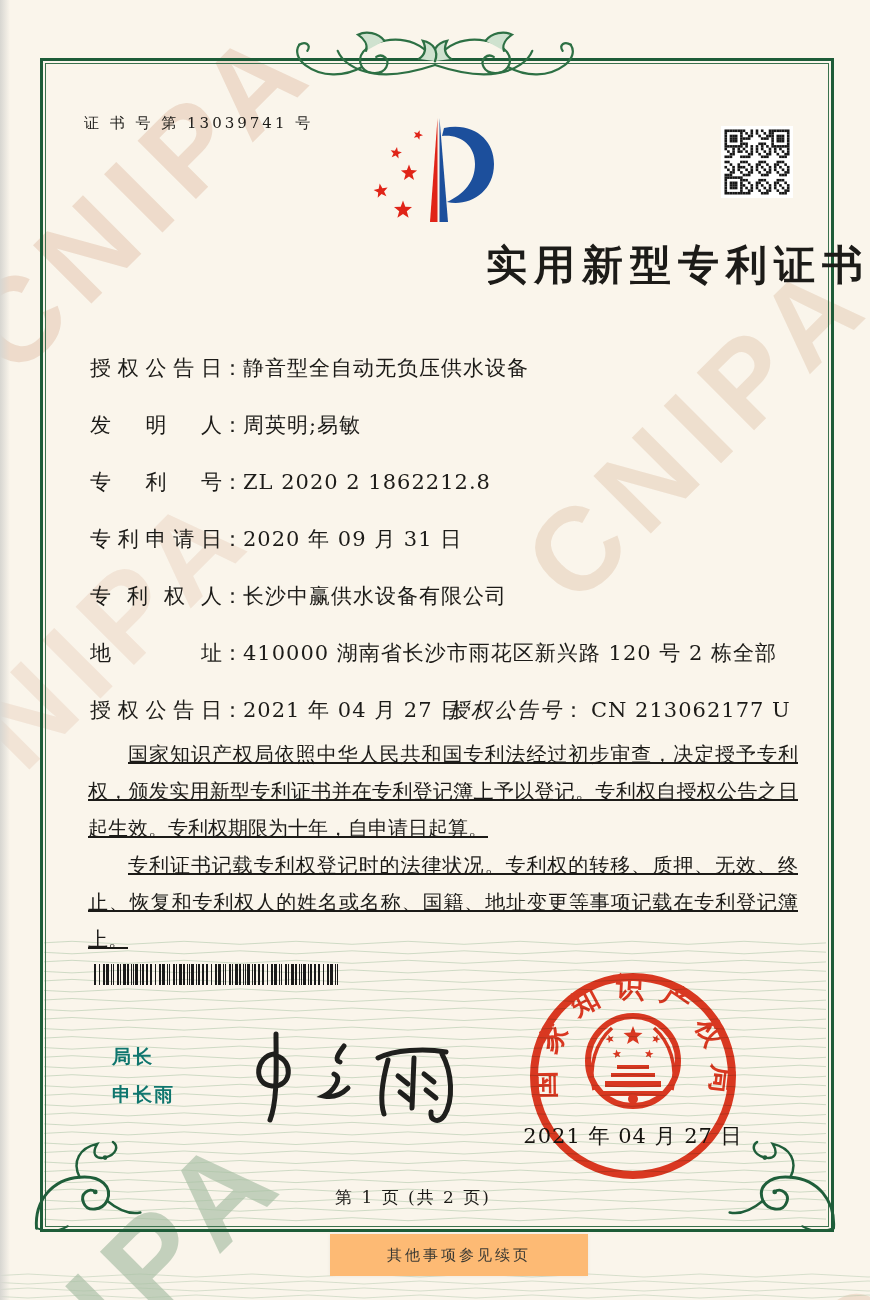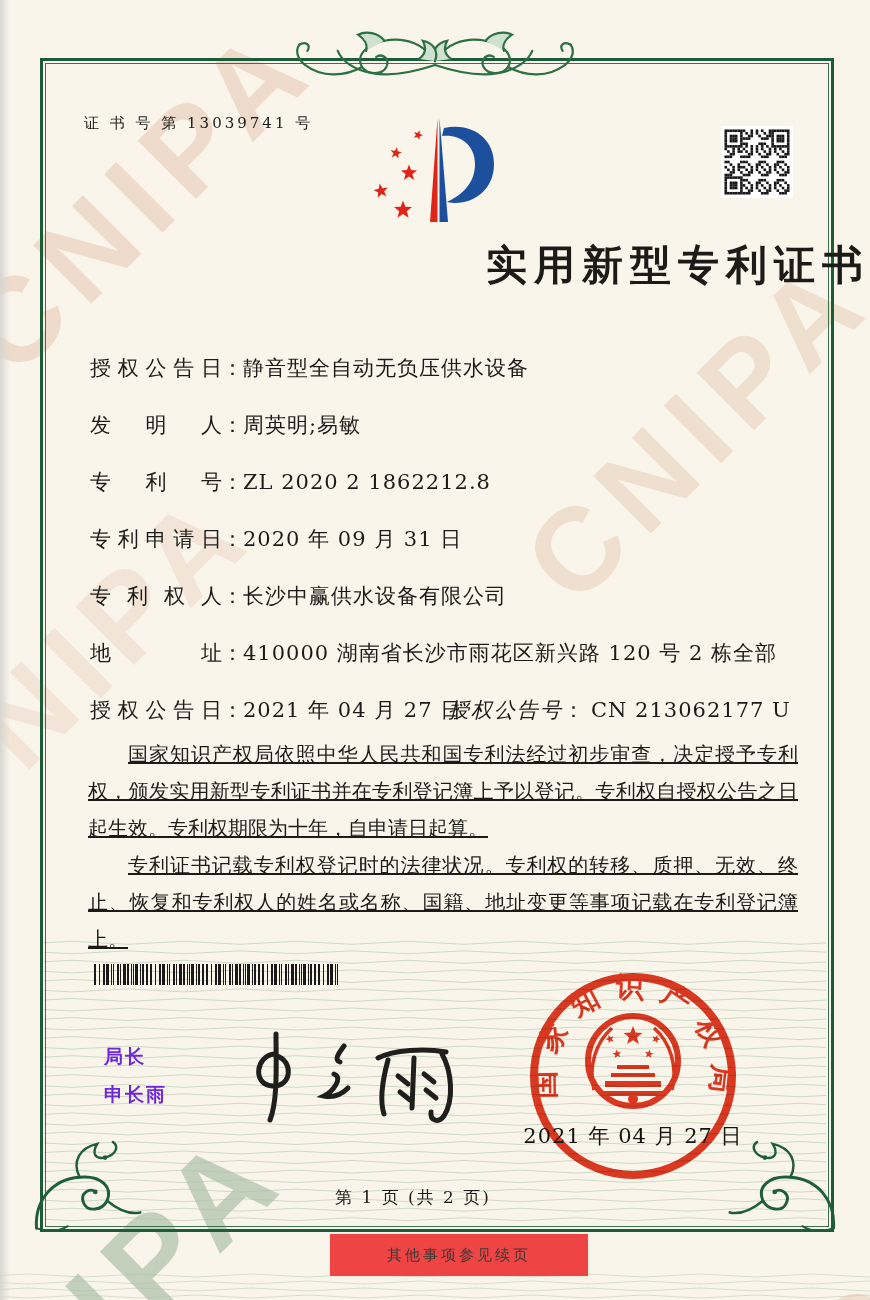--- a/index.html
+++ b/index.html
@@ -47,31 +47,31 @@
   .grant2{position:absolute;left:358px;top:0;}
   .grant2 .glabel{letter-spacing:2px;font-style:italic;}
   .grant2 .fvalue{margin-left:7px;}
 
   .paras{position:absolute;left:88px;top:736px;width:710px;font-size:20px;line-height:37px;
          text-align:justify;z-index:2;text-decoration:underline;}
   .paras p{margin:0;text-indent:2em;}
 
   
   .barcode{position:absolute;left:94px;top:964px;z-index:2;}
-  .official{position:absolute;left:104px;z-index:2;font-family:"Liberation Sans","DejaVu Sans",sans-serif;
-            font-weight:600;font-size:19px;color:#6d28d9;letter-spacing:2px;}
+  .official{position:absolute;left:112px;z-index:2;font-family:"Liberation Sans","DejaVu Sans",sans-serif;
+            font-weight:600;font-size:19px;color:#0f766e;letter-spacing:2px;}
   .off-title{top:1044px;}
   .off-name{top:1082px;}
   .signature{position:absolute;left:238px;top:1028px;z-index:2;}
   .seal{position:absolute;left:516px;top:958px;z-index:3;mix-blend-mode:multiply;opacity:.95;}
   .seal-date{position:absolute;left:516px;top:1122px;width:234px;text-align:center;
              font-size:21px;letter-spacing:1px;color:#15130f;z-index:4;}
   .page-ind{position:absolute;left:0;right:44px;top:1186px;text-align:center;font-size:17px;
             letter-spacing:2px;z-index:2;}
-  .note-box{position:absolute;left:330px;top:1234px;width:258px;height:42px;background:#ef4444;
+  .note-box{position:absolute;left:330px;top:1234px;width:258px;height:42px;background:#fdba74;
             box-shadow:0 0 4px rgba(0,0,0,.06);z-index:2;text-align:center;line-height:42px;
             font-size:15px;letter-spacing:3px;color:#3a3933;}
 </style>
 </head>
 <body>
 
 <div class="page">
   <div class="edge"></div>
 
   <div class="wm wm1">CNIPA</div>

